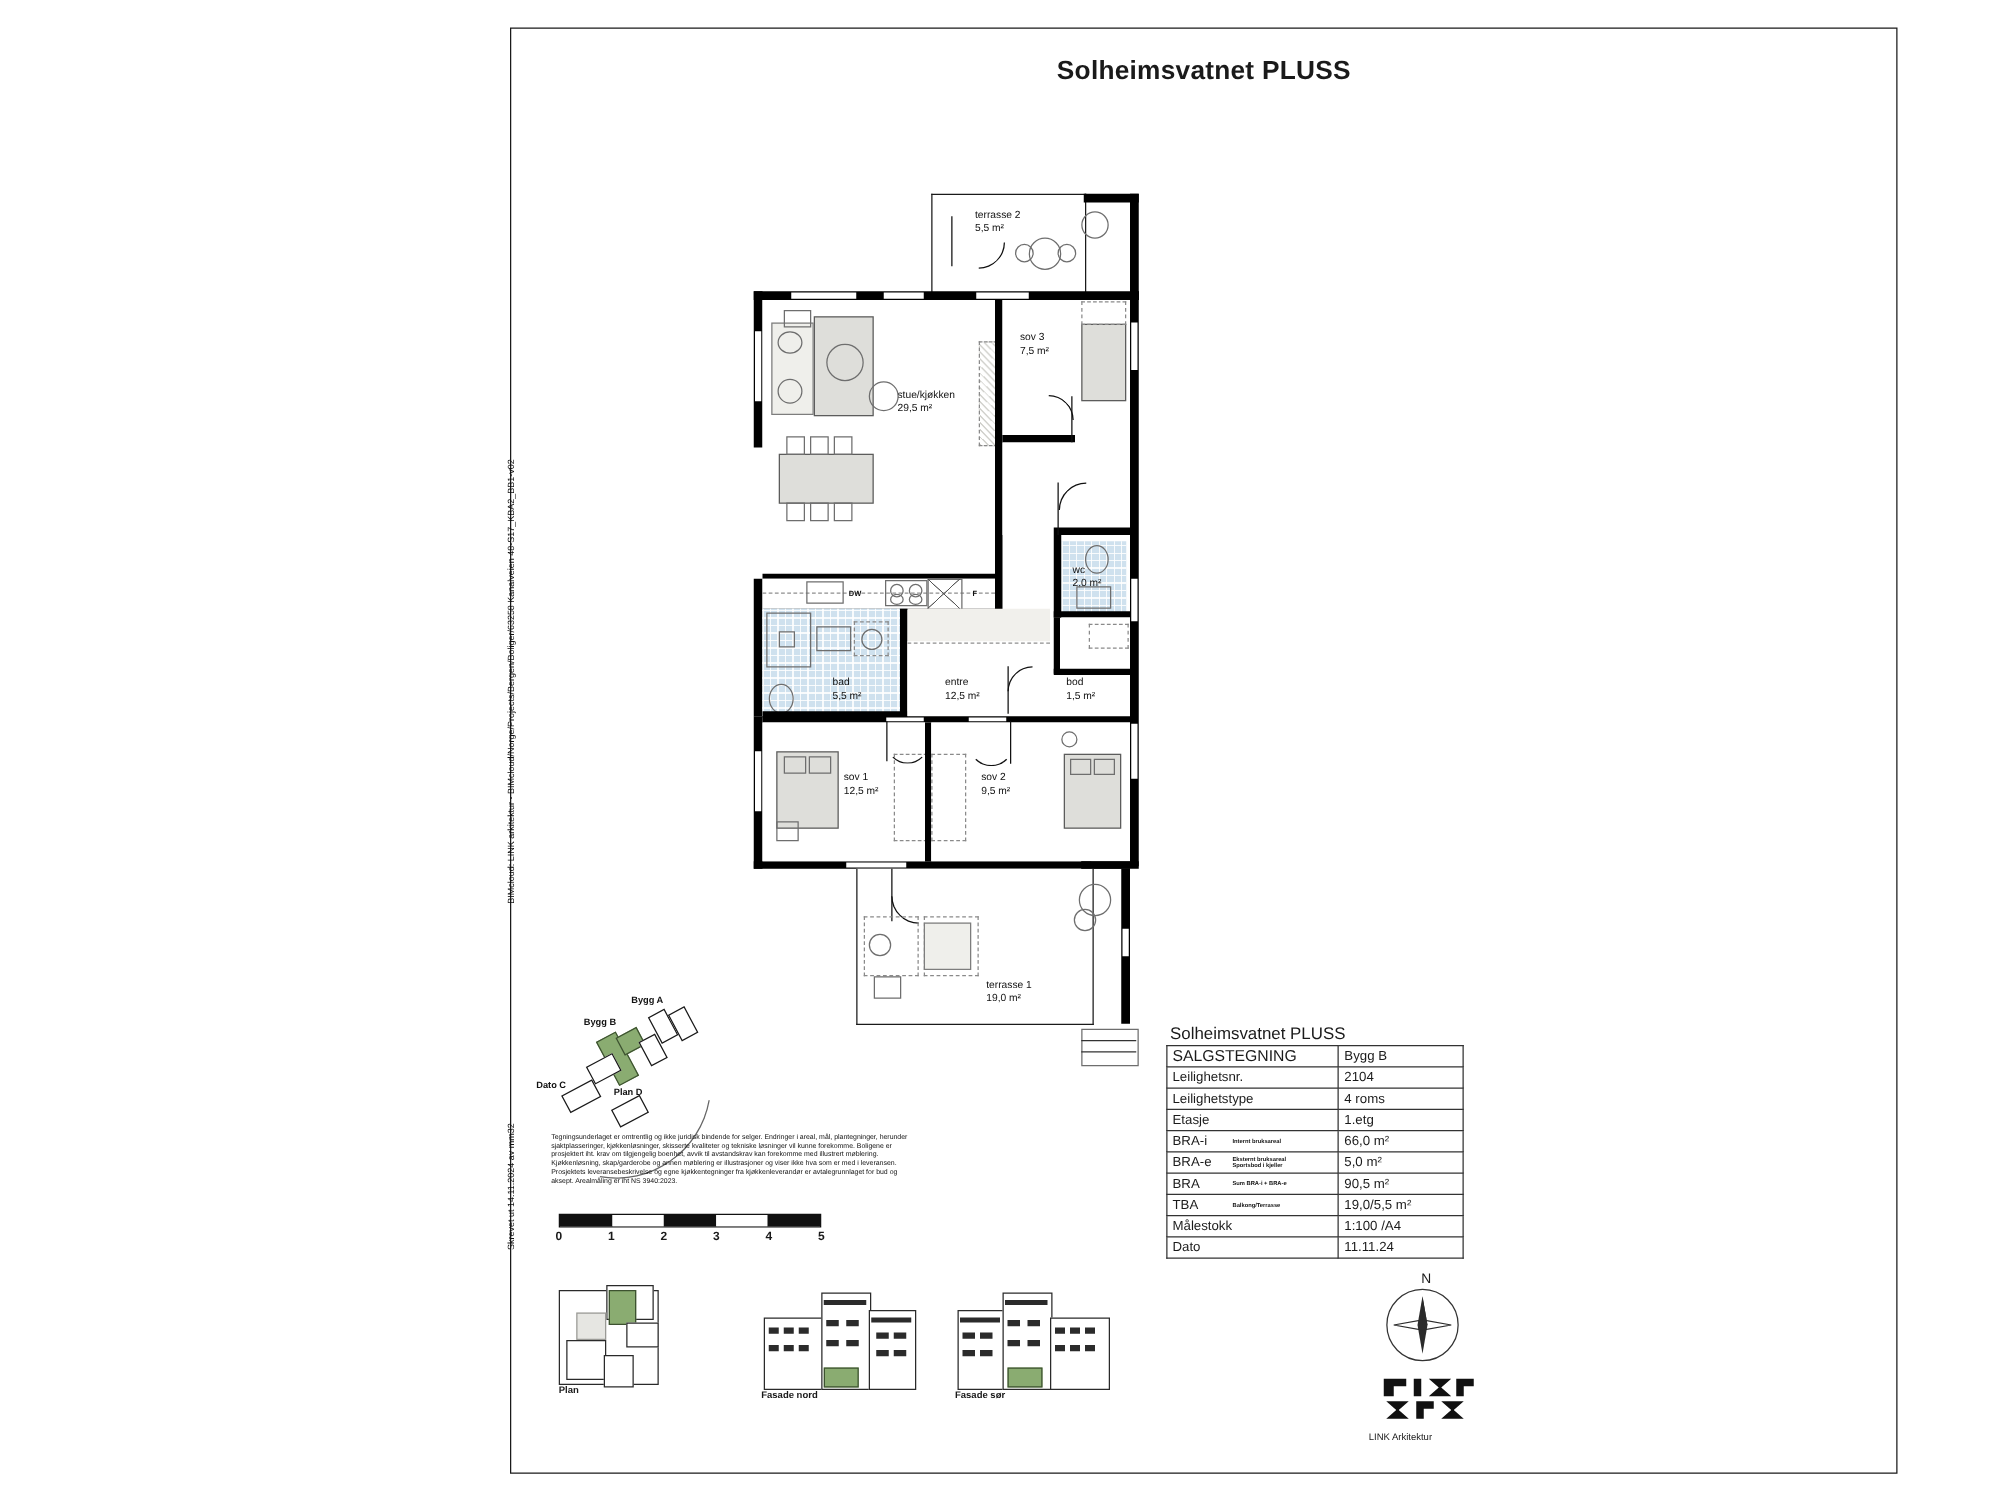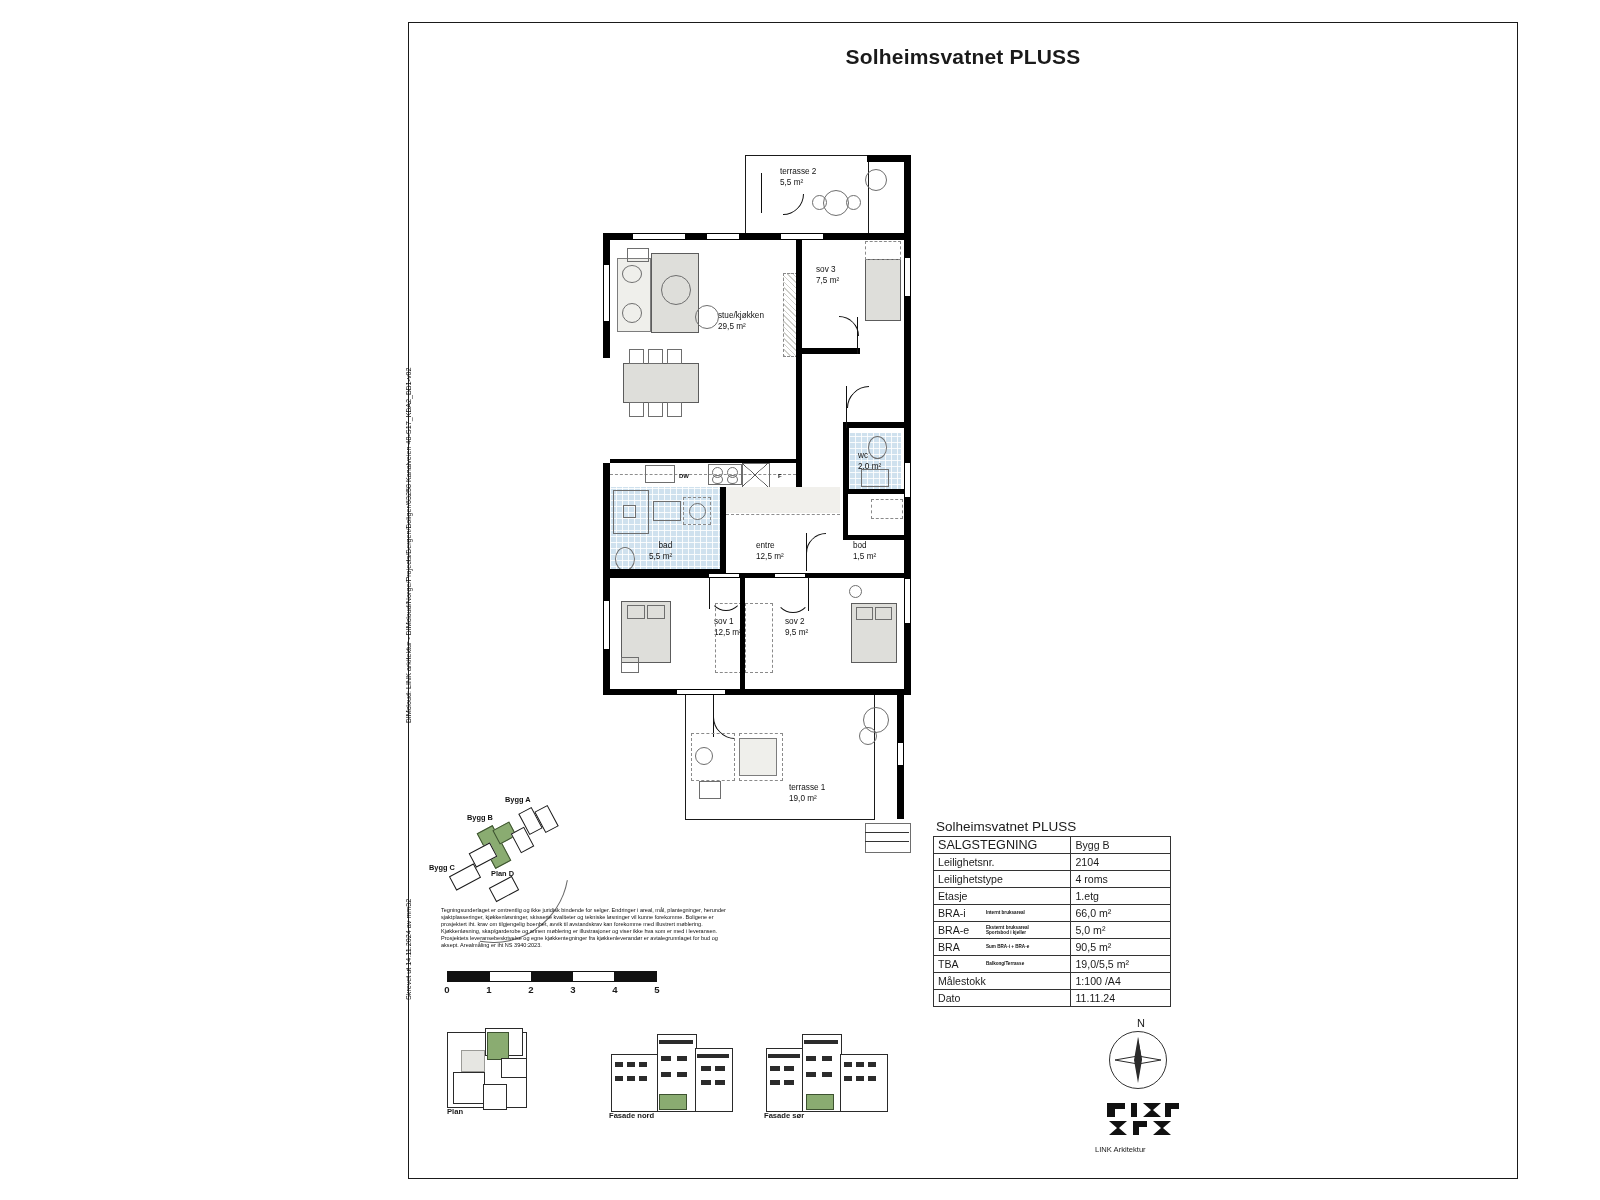--- a/index.html
+++ b/index.html
@@ -190,21 +190,21 @@
     <div class="circ" style="left:109px;top:334px;width:9px;height:9px;"></div>
     <div class="circ" style="left:124px;top:334px;width:9px;height:9px;"></div>
     <div class="circ" style="left:109px;top:342px;width:9px;height:7px;"></div>
     <div class="circ" style="left:124px;top:342px;width:9px;height:7px;"></div>
     <div class="furn-o" style="left:139px;top:330px;width:26px;height:24px;"></div>
     <div class="hatch" style="left:139px;top:330px;width:26px;height:24px;
         background:linear-gradient(to top right,transparent 48.6%,#555 49.5%,#555 50.5%,transparent 51.4%),linear-gradient(to bottom right,transparent 48.6%,#555 49.5%,#555 50.5%,transparent 51.4%);"></div>
     <div class="lbl" style="left:175px;top:338px;font-size:6px;font-weight:bold;">F</div>
 
     <div class="rm-wet" style="left:7px;top:354px;width:110px;height:86px;"></div>
-    <div class="lbl" style="left:46px;top:408px;text-align:right;">
+    <div class="lbl" style="left:63px;top:408px;">
       <b>bad</b>
         <b>5,5 m²</b>
     </div>
     <div class="furn-o" style="left:10px;top:357px;width:34px;height:42px;"></div>
     <div class="furn-o" style="left:20px;top:372px;width:11px;height:11px;"></div>
     <div class="furn-o" style="left:50px;top:368px;width:26px;height:18px;"></div>
     <div class="dash" style="left:80px;top:364px;width:26px;height:26px;"></div>
     <div class="circ" style="left:86px;top:370px;width:15px;height:15px;"></div>
     <div class="circ" style="left:12px;top:414px;width:18px;height:22px;"></div>
     <div class="wall" style="left:117px;top:354px;width:6px;height:86px;"></div>
@@ -239,21 +239,21 @@
     <div class="wall" style="left:240px;top:361px;width:5px;height:45px;"></div>
     <div class="wall" style="left:240px;top:402px;width:61px;height:5px;"></div>
     <div class="swing" style="left:203px;top:400px;width:38px;height:38px;transform:rotate(-45deg);"></div>
     <div class="door-leaf" style="left:203px;top:400px;width:1.4px;height:38px;"></div>
 
     <div class="wall" style="left:7px;top:440px;width:294px;height:5px;"></div>
     <div class="room" style="left:106px;top:441px;width:30px;height:3px;"></div>
     <div class="room" style="left:172px;top:441px;width:30px;height:3px;"></div>
 
     <div class="room" style="left:7px;top:445px;width:130px;height:111px;"></div>
-    <div class="lbl" style="left:72px;top:484px;margin-left:39px;">
+    <div class="lbl" style="left:72px;top:484px;">
       <b>sov 1</b>
         <b>12,5 m²</b>
     </div>
     <div class="furn" style="left:18px;top:468px;width:48px;height:60px;"></div>
     <div class="furn-o" style="left:24px;top:472px;width:16px;height:12px;"></div>
     <div class="furn-o" style="left:44px;top:472px;width:16px;height:12px;"></div>
     <div class="furn-o" style="left:18px;top:524px;width:16px;height:14px;"></div>
     <div class="dash" style="left:112px;top:470px;width:25px;height:68px;"></div>
     <div class="swing" style="left:106px;top:444px;width:32px;height:32px;transform:rotate(180deg);"></div>
     <div class="door-leaf" style="left:106px;top:444px;width:1.4px;height:32px;"></div>
@@ -292,21 +292,21 @@
     <div class="circ" style="left:256px;top:594px;width:16px;height:16px;"></div>
     <div class="furn-o" style="left:262px;top:690px;width:44px;height:28px;"></div>
     <div class="cline" style="left:262px;top:699px;width:44px;border-top:.7px solid #333;"></div>
     <div class="cline" style="left:262px;top:708px;width:44px;border-top:.7px solid #333;"></div>
   </div>
 
   <div class="site">
     <div class="arc" style="left:-12px;top:6px;width:150px;height:150px;transform:rotate(-35deg);"></div>
     <div class="site-lbl" style="left:76px;top:10px;">Bygg A</div>
     <div class="site-lbl" style="left:38px;top:28px;">Bygg B</div>
-    <div class="site-lbl" style="left:0px;top:78px;">Bygg C</div>
+    <div class="site-lbl" style="left:0px;top:78px;">Dato C</div>
     <div class="site-lbl" style="left:62px;top:84px;">Plan D</div>
     <div class="site-g" style="left:56px;top:42px;width:16px;height:38px;transform:rotate(-28deg);"></div>
     <div class="site-g" style="left:66px;top:40px;width:17px;height:14px;transform:rotate(-28deg);"></div>
     <div class="site-b" style="left:94px;top:24px;width:13px;height:22px;transform:rotate(-28deg);"></div>
     <div class="site-b" style="left:110px;top:22px;width:13px;height:22px;transform:rotate(-28deg);"></div>
     <div class="site-b" style="left:86px;top:44px;width:13px;height:20px;transform:rotate(-28deg);"></div>
     <div class="site-b" style="left:22px;top:84px;width:26px;height:14px;transform:rotate(-28deg);"></div>
     <div class="site-b" style="left:62px;top:96px;width:24px;height:14px;transform:rotate(-28deg);"></div>
     <div class="site-b" style="left:42px;top:62px;width:22px;height:14px;transform:rotate(-28deg);"></div>
   </div>

